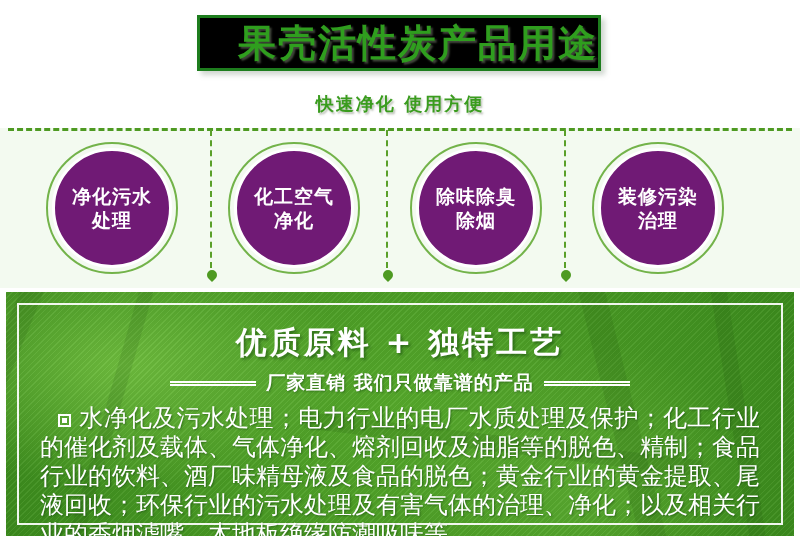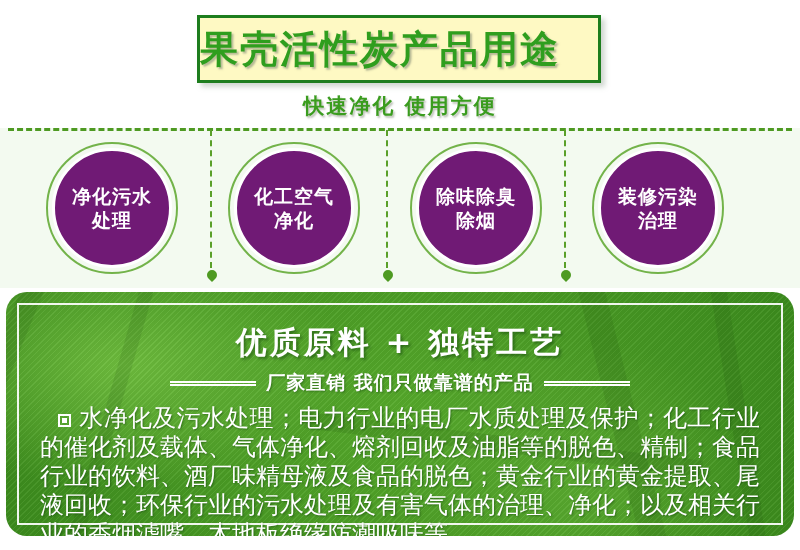--- a/index.html
+++ b/index.html
@@ -28,46 +28,46 @@
     width: 800px;
     height: 128px;
     background: #ffffff;
   }
 
   .title-box {
     position: absolute;
     left: 197px;
     top: 15px;
     width: 404px;
-    height: 68px;
+    height: 56px;
     box-sizing: border-box;
     border: 3px solid #1d7d1d;
-    background: #fef9c3;
+    background: #000000;
     box-shadow: 4px 4px 5px rgba(120,140,120,0.35);
     display: flex;
     align-items: center;
-    justify-content: flex-start;
+    justify-content: flex-end;
   }
   .title-text {
     font-family: "DejaVu Sans", "Liberation Sans", sans-serif;
     font-size: 38px;
     font-weight: bold;
     letter-spacing: 2px;
     color: #2f9e1e;
     text-shadow: 2px 2px 2px rgba(120,130,110,0.55);
     white-space: nowrap;
   }
 
   .subtitle {
     position: absolute;
     left: 0;
     top: 92px;
     width: 800px;
     text-align: center;
-    font-size: 21px;
+    font-size: 18px;
     font-weight: bold;
     letter-spacing: 2px;
     color: #3a9c1e;
     text-shadow: 1.5px 1.5px 2px rgba(120,130,110,0.5);
   }
 
   
   .circles-section {
     position: absolute;
     left: 0;
@@ -160,21 +160,20 @@
     overflow: hidden;
     background:
       repeating-linear-gradient(135deg,
         rgba(255,255,255,0.05) 0px,
         rgba(255,255,255,0.05) 1px,
         rgba(0,0,0,0.045) 1px,
         rgba(0,0,0,0.045) 4px),
       radial-gradient(ellipse 360px 200px at 15% 30%, #6fbe3e 0%, rgba(111,190,62,0) 62%),
       radial-gradient(ellipse 300px 240px at 72% 78%, #5aab30 0%, rgba(90,171,48,0) 60%),
       radial-gradient(ellipse 420px 320px at 50% 50%, #57ab2c 0%, #3c8c1d 100%);
-    border-radius: 21px;
   }
   .leaf-vein {
     position: absolute;
     background: rgba(20,70,10,0.13);
     transform-origin: top left;
   }
   .leaf-vein.v1 { left: 30px;  top: -40px; width: 22px; height: 330px; transform: rotate(22deg); }
   .leaf-vein.v2 { left: 150px; top: -60px; width: 14px; height: 360px; transform: rotate(16deg); }
   .leaf-vein.v3 { left: 560px; top: -50px; width: 26px; height: 340px; transform: rotate(-14deg); }
   .leaf-vein.v4 { left: 700px; top: -30px; width: 16px; height: 320px; transform: rotate(-9deg); }

